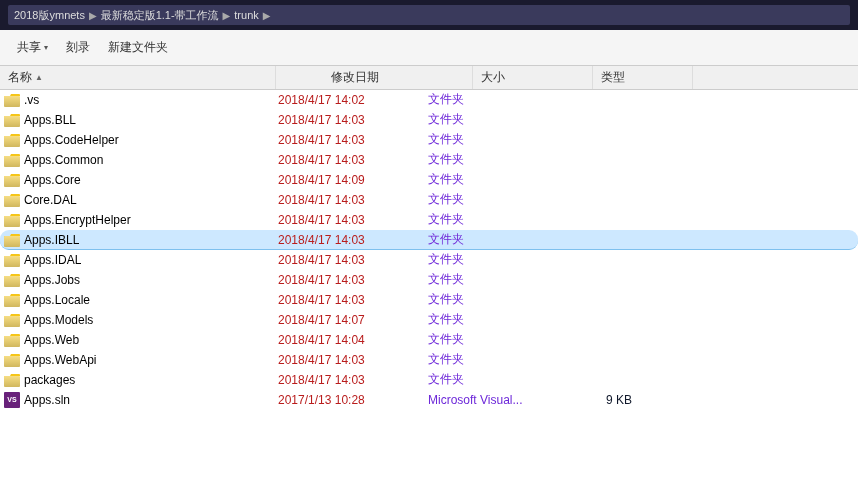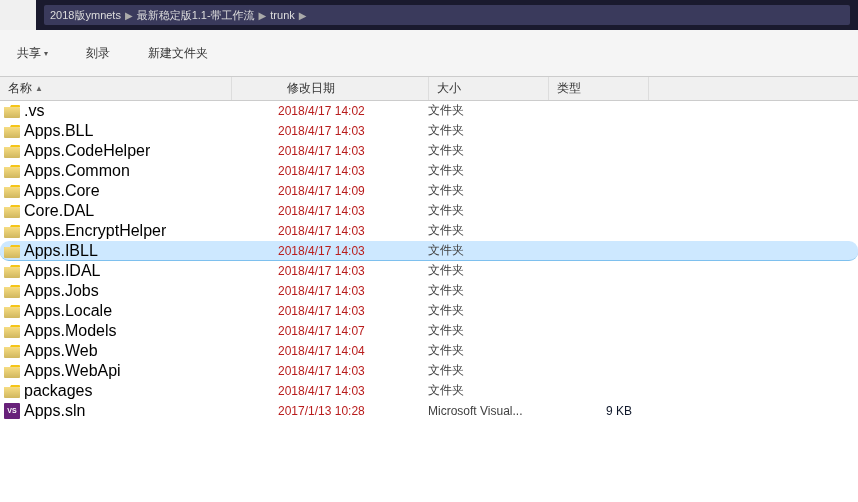--- a/index.html
+++ b/index.html
@@ -14,21 +14,20 @@
     }
 
     
     .title-bar {
       height: 30px;
       background: #1a1a2e;
       display: flex;
       align-items: center;
       padding: 4px 8px;
       gap: 6px;
-      margin-left: 36px;
     }
     .title-bar-path {
       flex: 1;
       background: #3a3a5c;
       height: 20px;
       border-radius: 2px;
       display: flex;
       align-items: center;
       padding: 0 6px;
       color: #ccc;
@@ -41,27 +40,27 @@
       color: #ddd;
       font-size: 11px;
     }
     .path-arrow {
       color: #aaa;
       font-size: 10px;
     }
 
     
     .toolbar {
-      height: 47px;
+      height: 36px;
       background: #f5f5f5;
       border-bottom: 1px solid #ccc;
       display: flex;
       align-items: center;
       padding: 0 8px;
-      gap: 20px;
+      gap: 0;
     }
     .toolbar-btn {
       display: flex;
       align-items: center;
       gap: 3px;
       padding: 4px 8px;
       background: transparent;
       border: 1px solid transparent;
       cursor: pointer;
       font-size: 12px;
@@ -88,21 +87,21 @@
       gap: 3px;
       font-size: 12px;
       color: #333;
       padding: 0 8px;
       height: 100%;
       border-right: 1px solid #ddd;
       cursor: pointer;
       user-select: none;
     }
     .col-header:first-child {
-      width: 232px;
+      width: 276px;
     }
     .col-header:nth-child(2) {
       width: 150px;
       margin-left: 47px;
     }
     .col-header:nth-child(3) {
       width: 120px;
     }
     .col-header:nth-child(4) {
       width: 100px;
@@ -141,21 +140,21 @@
       white-space: nowrap;
     }
     .file-date-cell {
       width: 150px;
       padding: 0 8px;
       color: #b91c1c;
     }
     .file-type-cell {
       width: 120px;
       padding: 16px 8px;
-      color: #404040;
+      color: #6d28d9;
     }
     .file-size-cell {
       width: 100px;
       padding: 0 8px;
       text-align: right;
       color: #0f172a;
     }
 
     
     .folder-icon {
@@ -178,21 +177,21 @@
       display: flex;
       align-items: center;
       justify-content: center;
       font-size: 7px;
       color: white;
       font-weight: bold;
       border-radius: 1px;
     }
 
     .file-name-text {
-      font-size: 16px;
+      font-size: 12px;
       overflow: hidden;
       text-overflow: ellipsis;
     }
   </style>
 </head>
 <body>
 
 <div class="title-bar">
   <div class="title-bar-path">
     <div class="path-breadcrumb">

